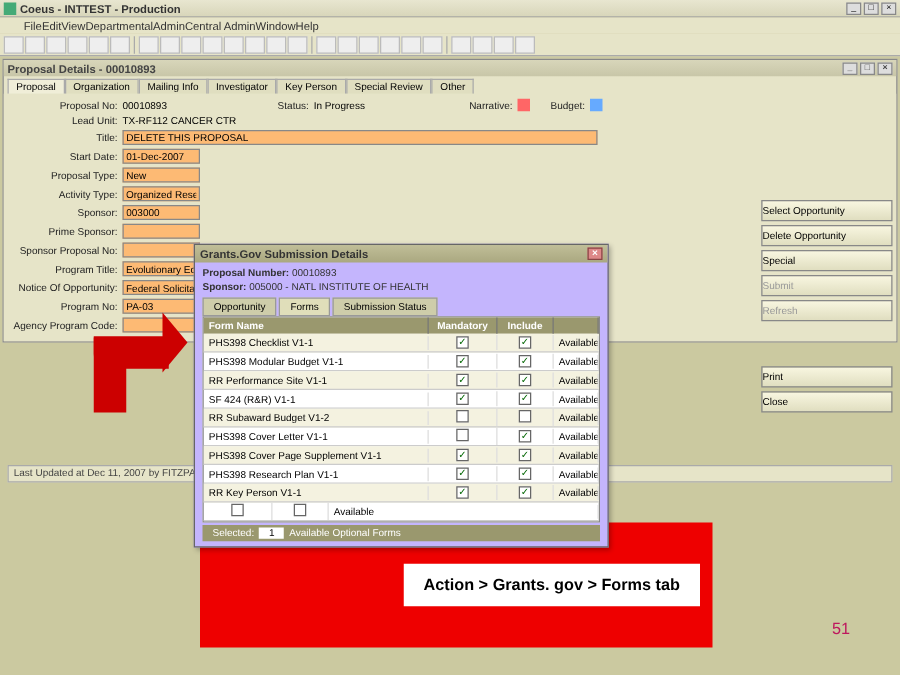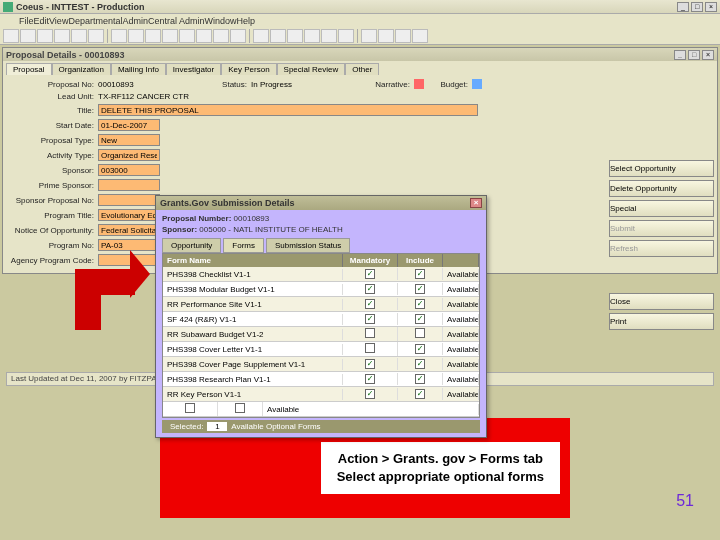--- a/index.html
+++ b/index.html
@@ -64,21 +64,21 @@
   .bottom-bar { position: absolute; bottom: 154px; left: 6px; right: 6px; background: #e6e4c8; border: 1px solid #aaa; height: 14px; font-size: 8px; padding: 1px 4px; color: #444; }
   
   .arrow { position: absolute; top: 270px; left: 75px; z-index: 8; }
   .arrow-stem { width: 26px; height: 60px; background: #c00; }
   .arrow-curve { width: 60px; height: 26px; background: #c00; position: absolute; top: -1px; left: 0; border-radius: 0 0 0 12px; }
   .arrow-head { position: absolute; top: -20px; left: 55px; width: 0; height: 0; border-left: 20px solid #c00; border-top: 24px solid transparent; border-bottom: 24px solid transparent; }
   
   .caption-box { position: absolute; bottom: 22px; left: 160px; width: 410px; height: 100px; background: #e00; display: flex; flex-direction: column; align-items: flex-end; justify-content: center; padding: 10px; }
   .caption-inner { background: #fff; padding: 8px 16px; text-align: center; font-size: 13px; font-weight: bold; color: #000; line-height: 1.4; }
   
-  .page-num { position: absolute; bottom: 30px; right: 26px; font-size: 16px; color: #6d28d9; }
+  .page-num { position: absolute; bottom: 30px; right: 40px; font-size: 13px; color: #be185d; }
 </style>
 </head>
 <body>
 
 <div class="titlebar">
   <div class="app-icon"></div>
   <div class="title">Coeus - INTTEST - Production</div>
   <div class="winbtns">
     <div class="winbtn">_</div>
     <div class="winbtn">□</div>
@@ -209,22 +209,22 @@
 
 <div class="bottom-bar">Last Updated at Dec 11, 2007 by FITZPATRICK</div>
 
 <div class="right-buttons">
   <div class="rbtn">Select Opportunity</div>
   <div class="rbtn">Delete Opportunity</div>
   <div class="rbtn">Special</div>
   <div class="rbtn disabled">Submit</div>
   <div class="rbtn disabled">Refresh</div>
   <div style="height:30px"></div>
+  <div class="rbtn">Print</div>
   <div class="rbtn">Close</div>
-  <div class="rbtn">Print</div>
 </div>
 
 <div class="dialog">
   <div class="dialog-title">
     <div class="title">Grants.Gov Submission Details</div>
     <div class="dialog-close">×</div>
   </div>
   <div class="dialog-body">
     <div class="dialog-info">
       <span style="font-weight:bold">Proposal Number:</span>
@@ -318,17 +318,16 @@
 
 <div class="arrow">
   <div class="arrow-curve"></div>
   <div class="arrow-head"></div>
   <div class="arrow-stem"></div>
 </div>
 
 <div class="caption-box">
   <div class="caption-inner">
     <div>Action &gt; Grants. gov &gt; Forms tab</div>
-    <div>Select appropriate optional forms</div>
   </div>
 </div>
 
 <div class="page-num">51</div>
 
 </body></html>

